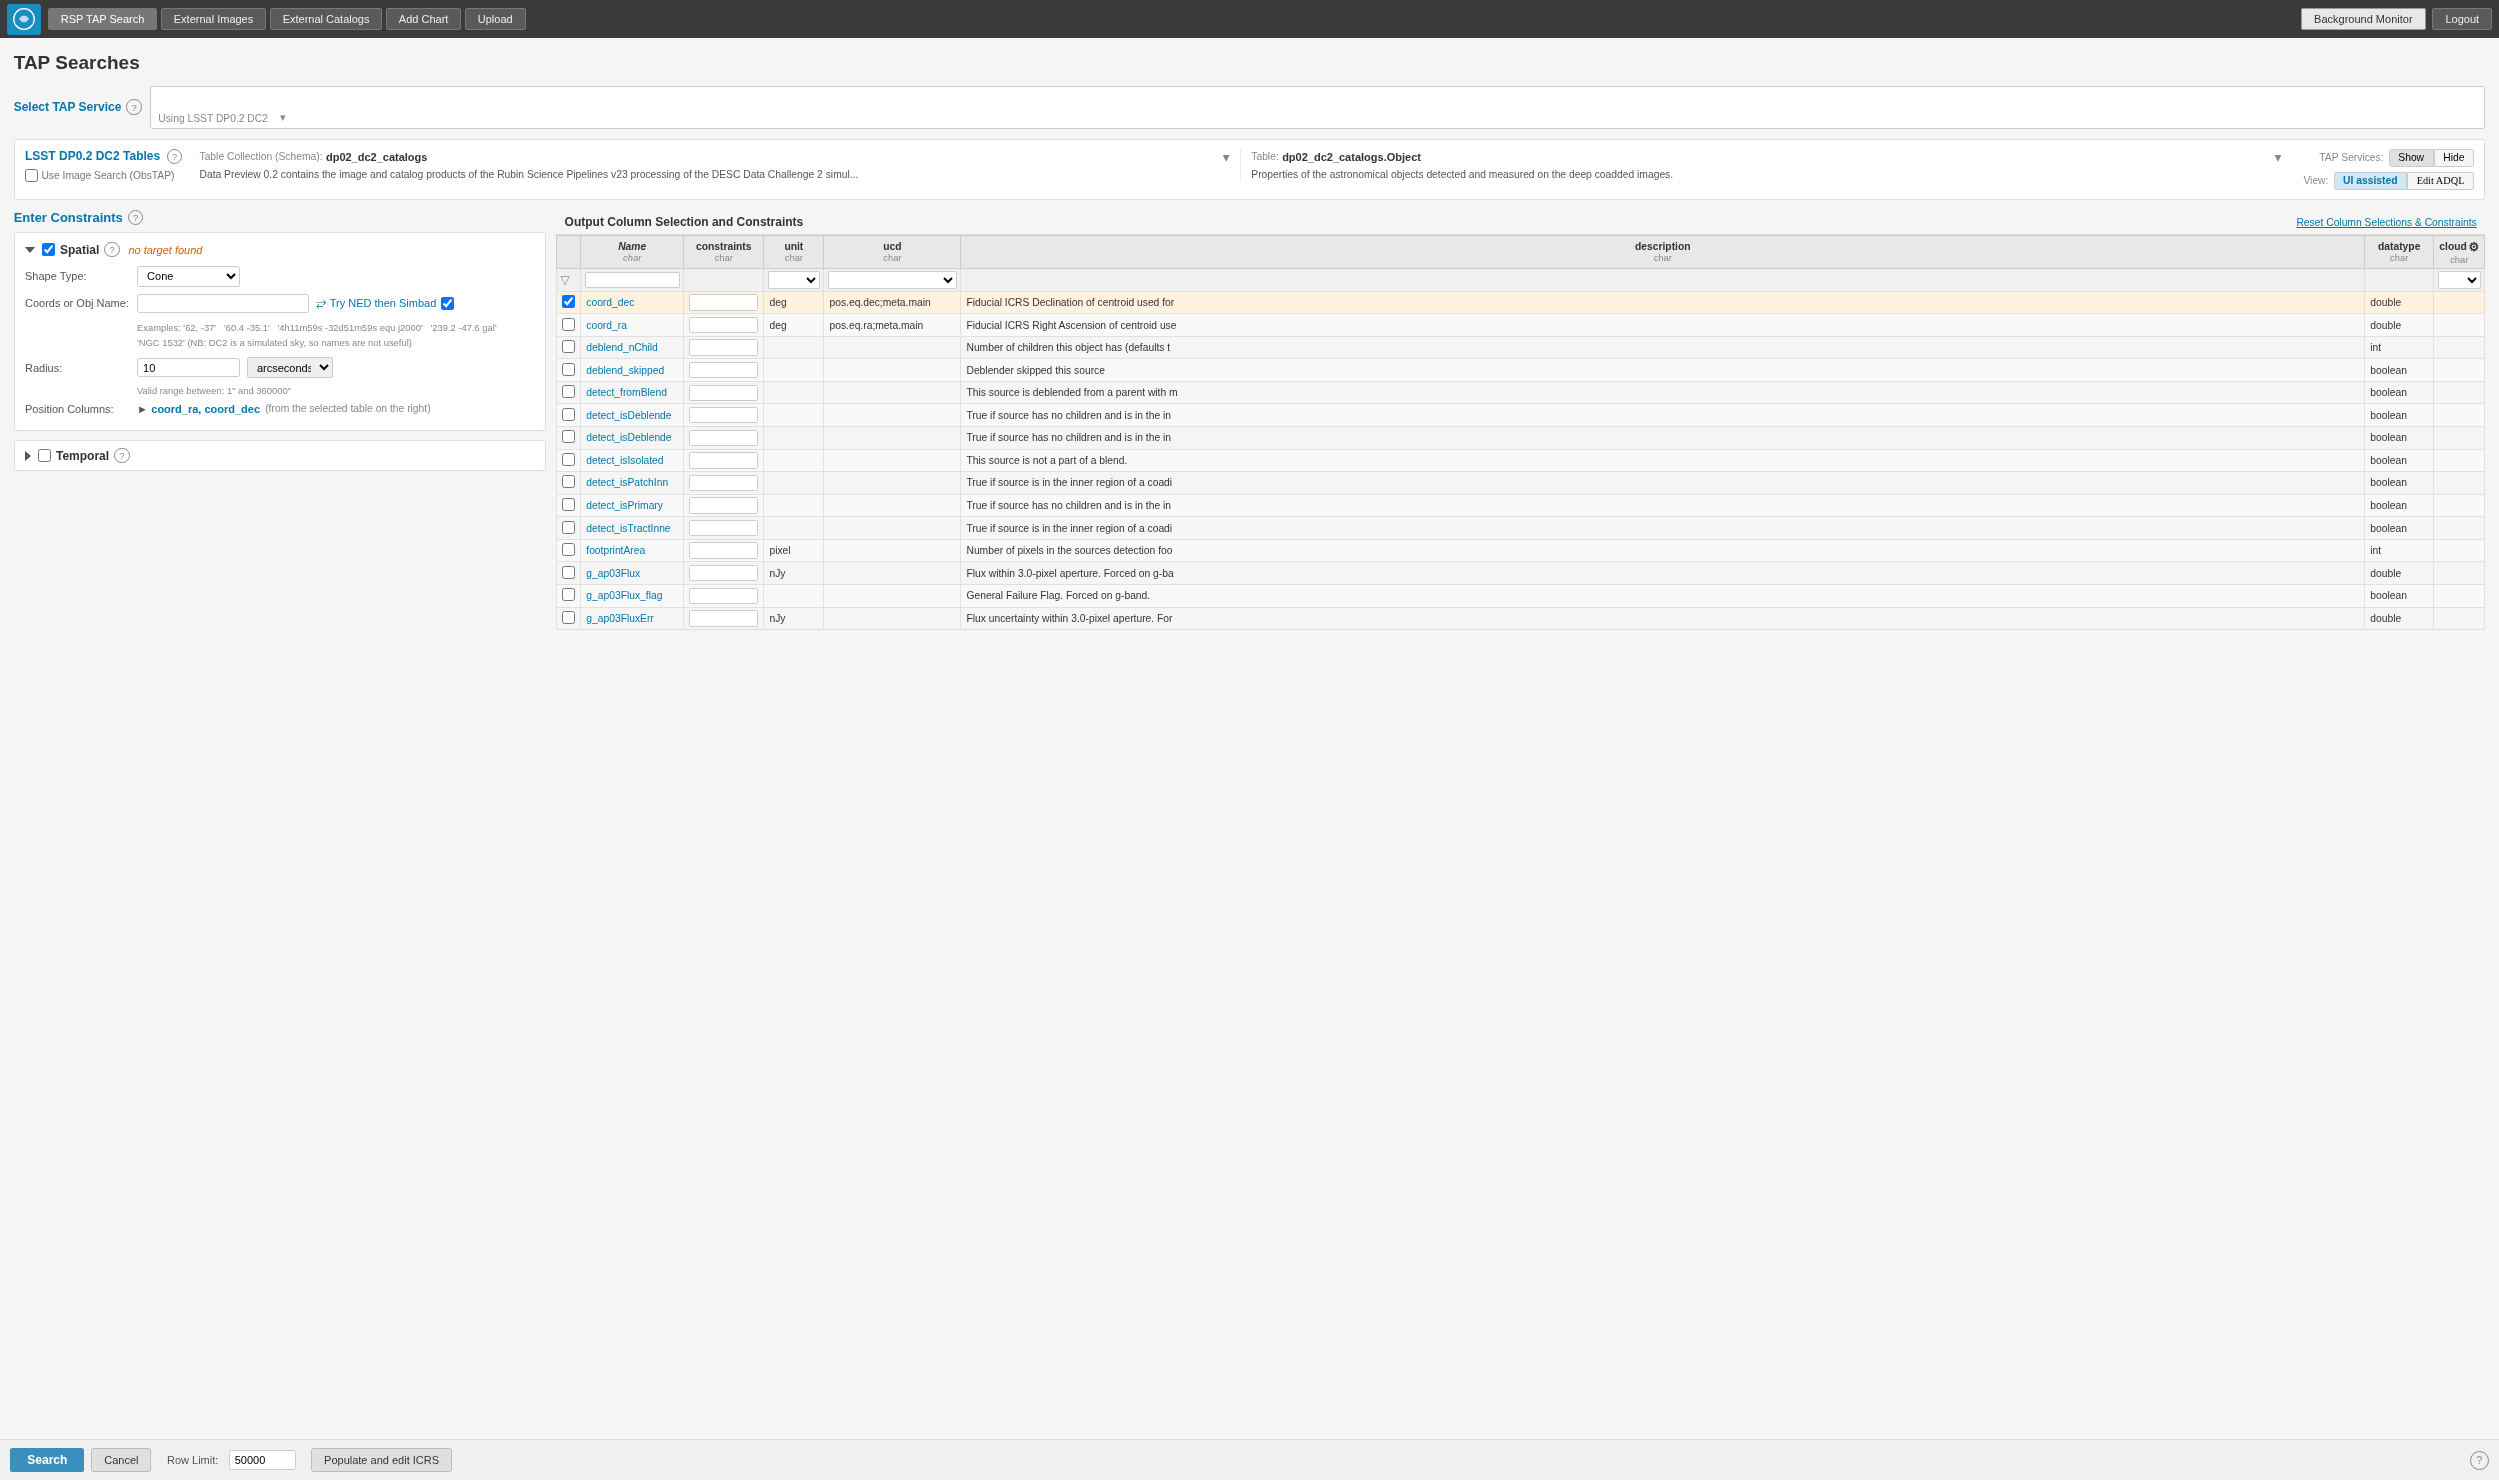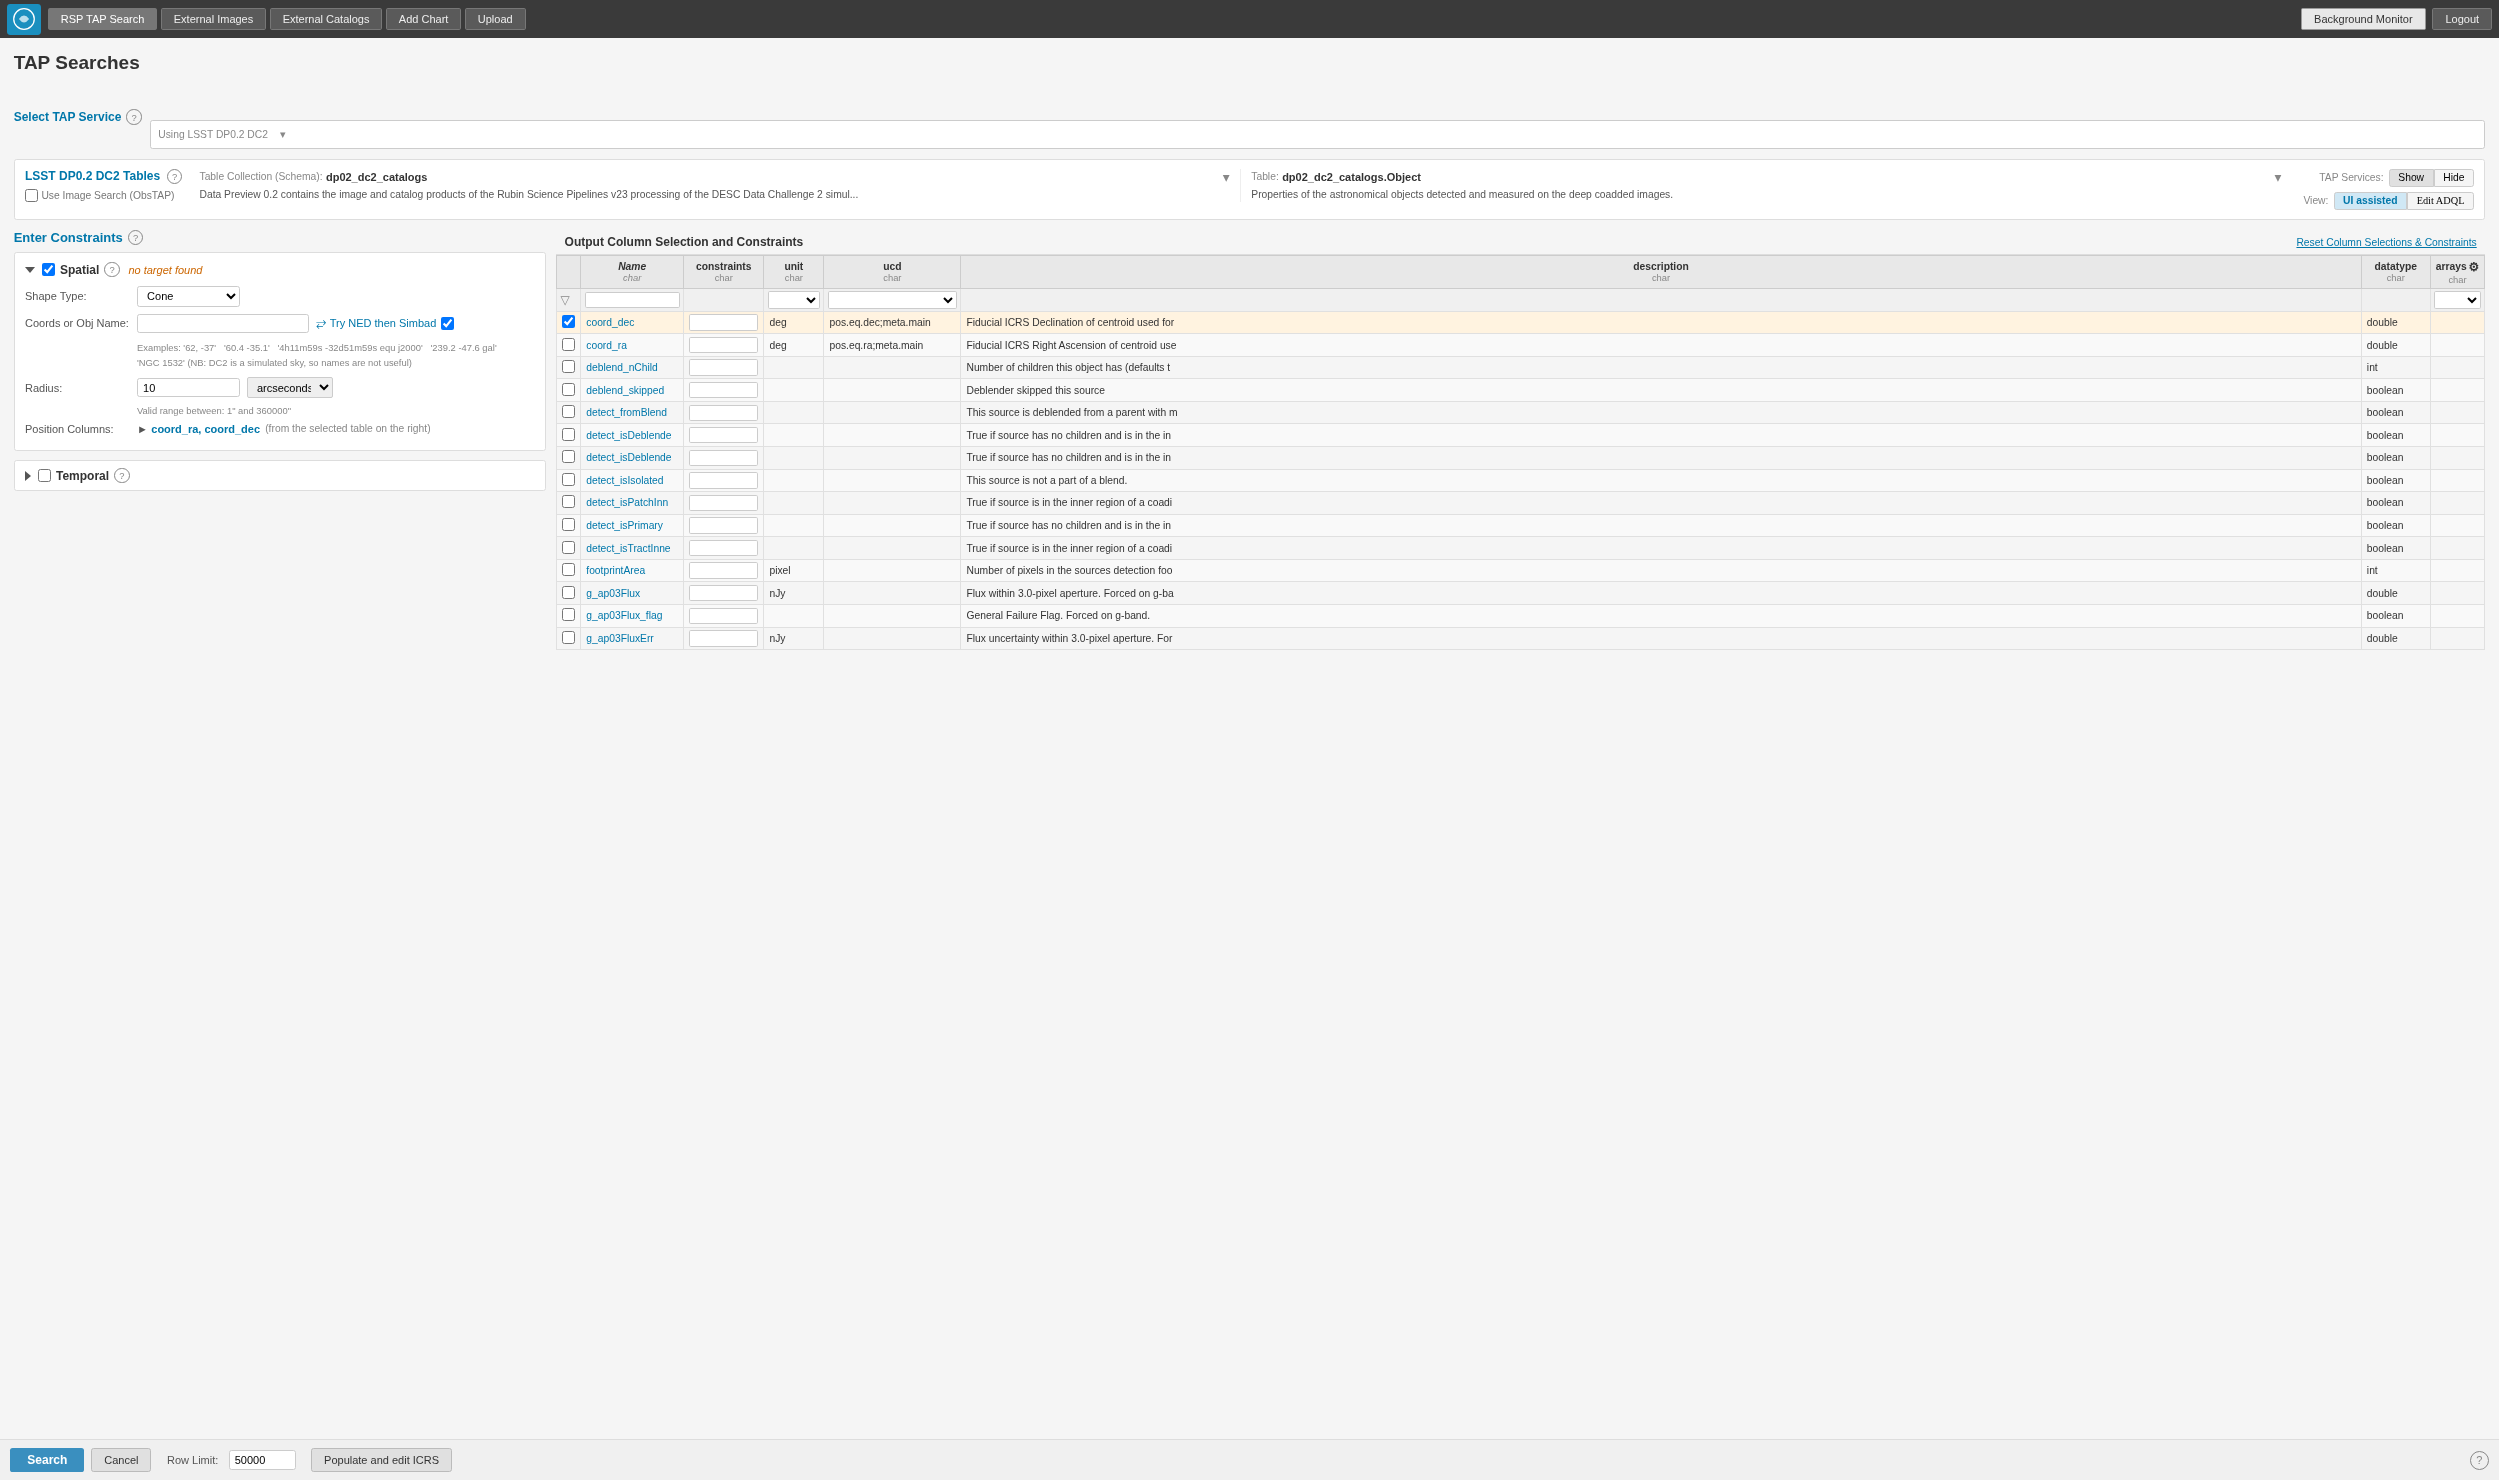--- a/index.html
+++ b/index.html
@@ -44,23 +44,23 @@
     }
     .tap-service-label {
       font-size: 12px; font-weight: bold; color: #0077aa; margin-right: 5.1px; white-space: nowrap;
     }
     .help-icon {
       display: inline-flex; align-items: center; justify-content: center;
       width: 15.4px; height: 15.4px; border: 1.3px solid #888; border-radius: 50%;
       font-size: 9.4px; color: #888; cursor: pointer; margin-right: 8.6px;
     }
     .tap-service-input {
-      flex: 1; display: flex; align-items: center;
+      flex: 1; display: flex; align-items: flex-end;
       background: #fff; border: 0.9px solid #ccc; border-radius: 2.6px;
-      padding: 3.4px 6.9px; height: 29px; margin-top: 34px;
+      padding: 3.4px 6.9px; height: 43px;
     }
     .tap-service-input .using-label { color: #888; font-size: 10.3px; margin-right: 5.1px; white-space: nowrap; }
     .tap-service-input .url { color: #888; font-size: 10.3px; flex: 1; }
     .tap-service-input .chevron { color: #888; margin-left: 6.9px; }
     .show-btn, .hide-btn {
       padding: 2.6px 8.6px; font-size: 10.3px; border: 0.9px solid #ccc;
       cursor: pointer; background: #f5f5f5;
     }
     .show-btn { background: #e0e0e0; border-radius: 2.6px 0 0 2.6px; }
     .hide-btn { border-radius: 0 2.6px 2.6px 0; }
@@ -385,21 +385,21 @@
               <th style="min-width:172px;">
                 <div>description</div>
                 <div class="sub">char</div>
               </th>
               <th style="width:69px;">
                 <div>datatype</div>
                 <div class="sub">char</div>
               </th>
               <th style="width:51px;">
                 <div style="display:flex;align-items:center;justify-content:center;">
-                  <span>arrays</span>
+                  <span>cloud</span>
                   <span style="font-size:12px; margin-left:1.7px; cursor:pointer;">⚙</span>
                 </div>
                 <div class="sub">char</div>
               </th>
             </tr>
 
             <tr class="filter-row">
               <td>
                 <span class="filter-icon">▽</span>
               </td>

